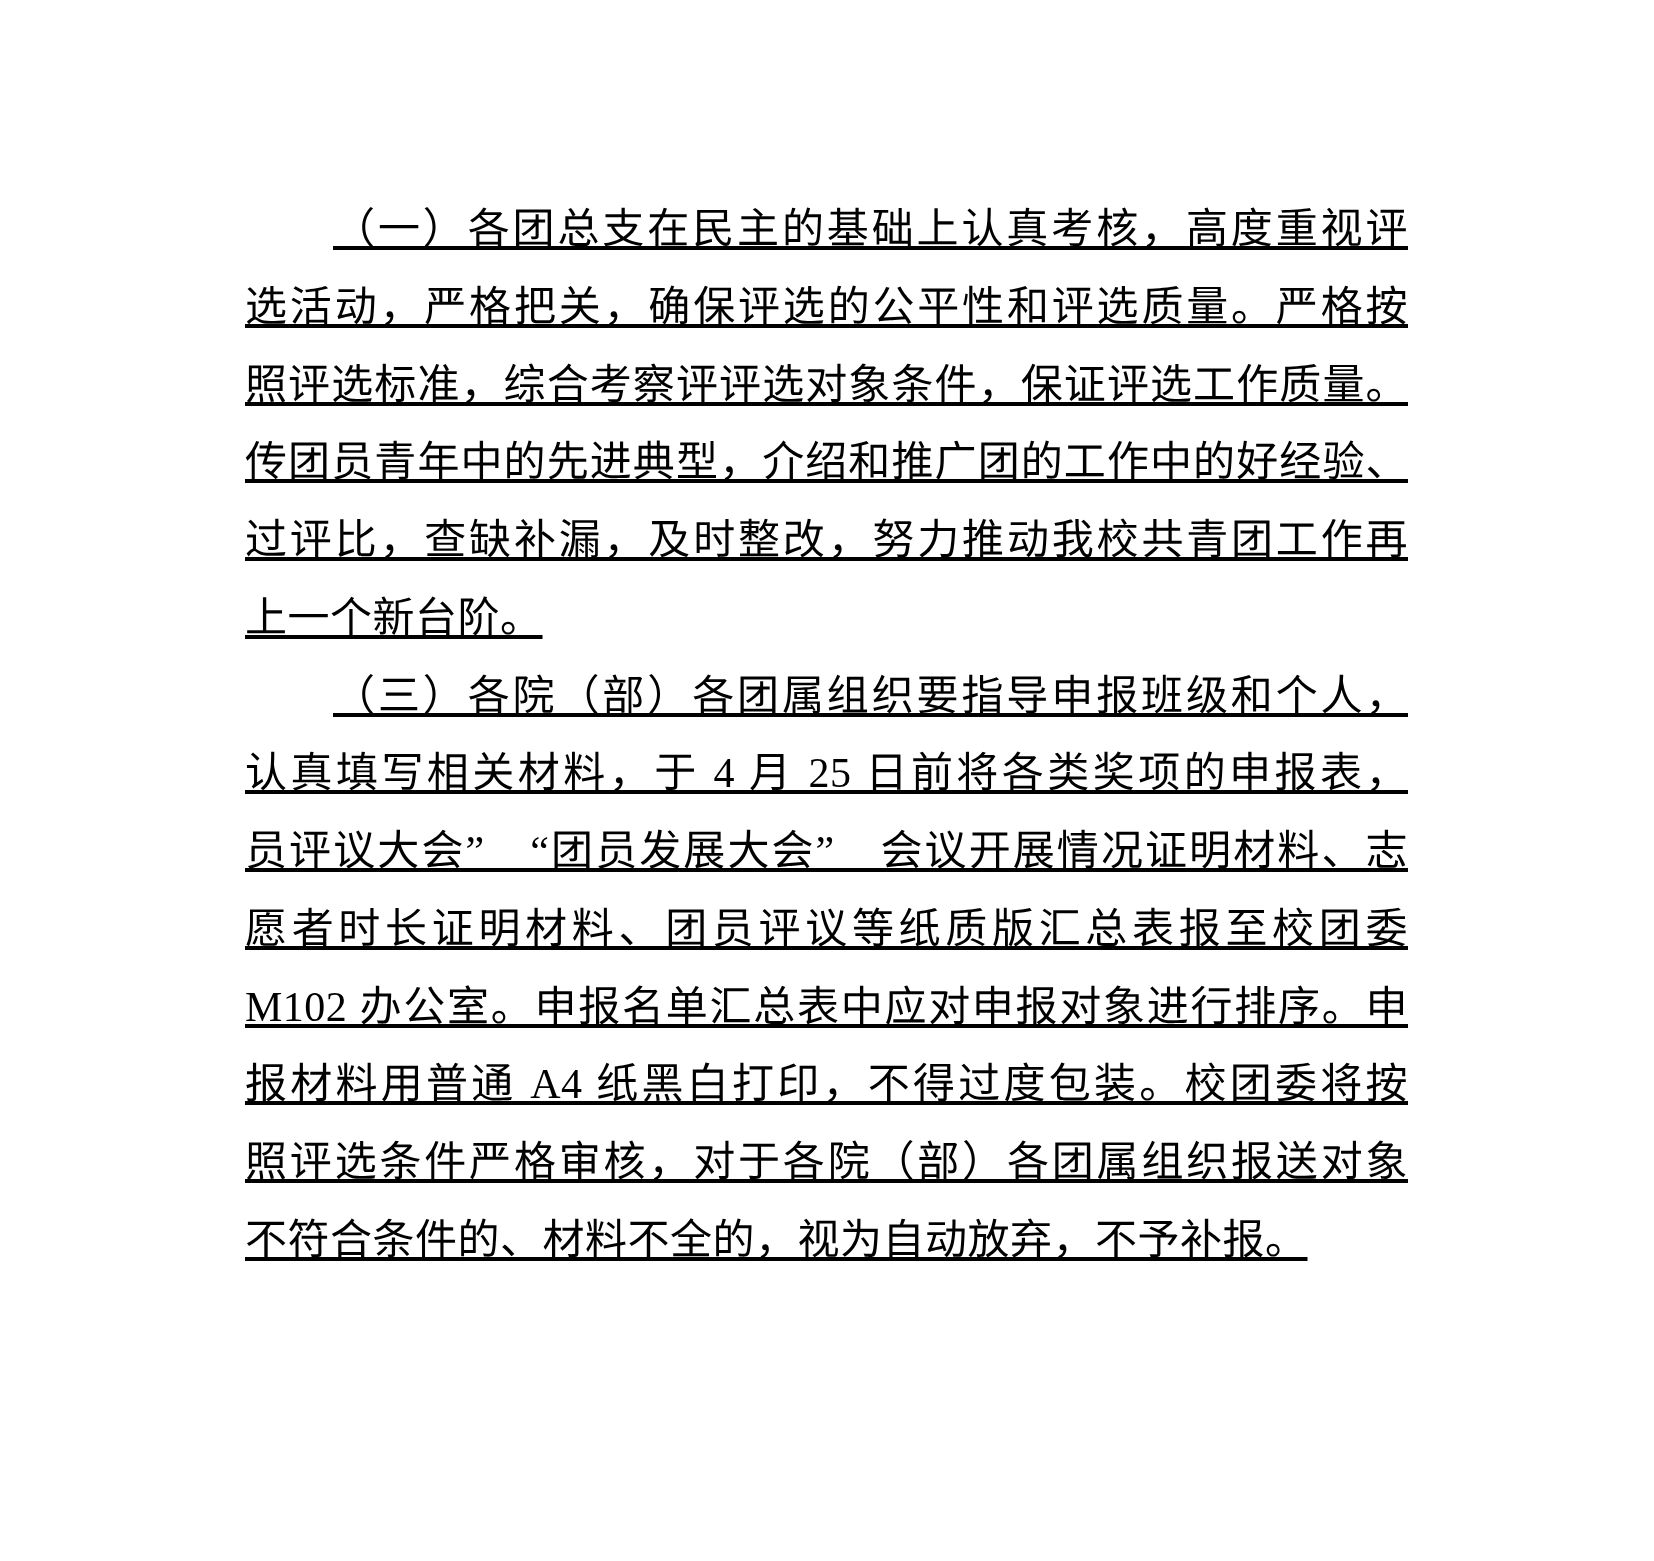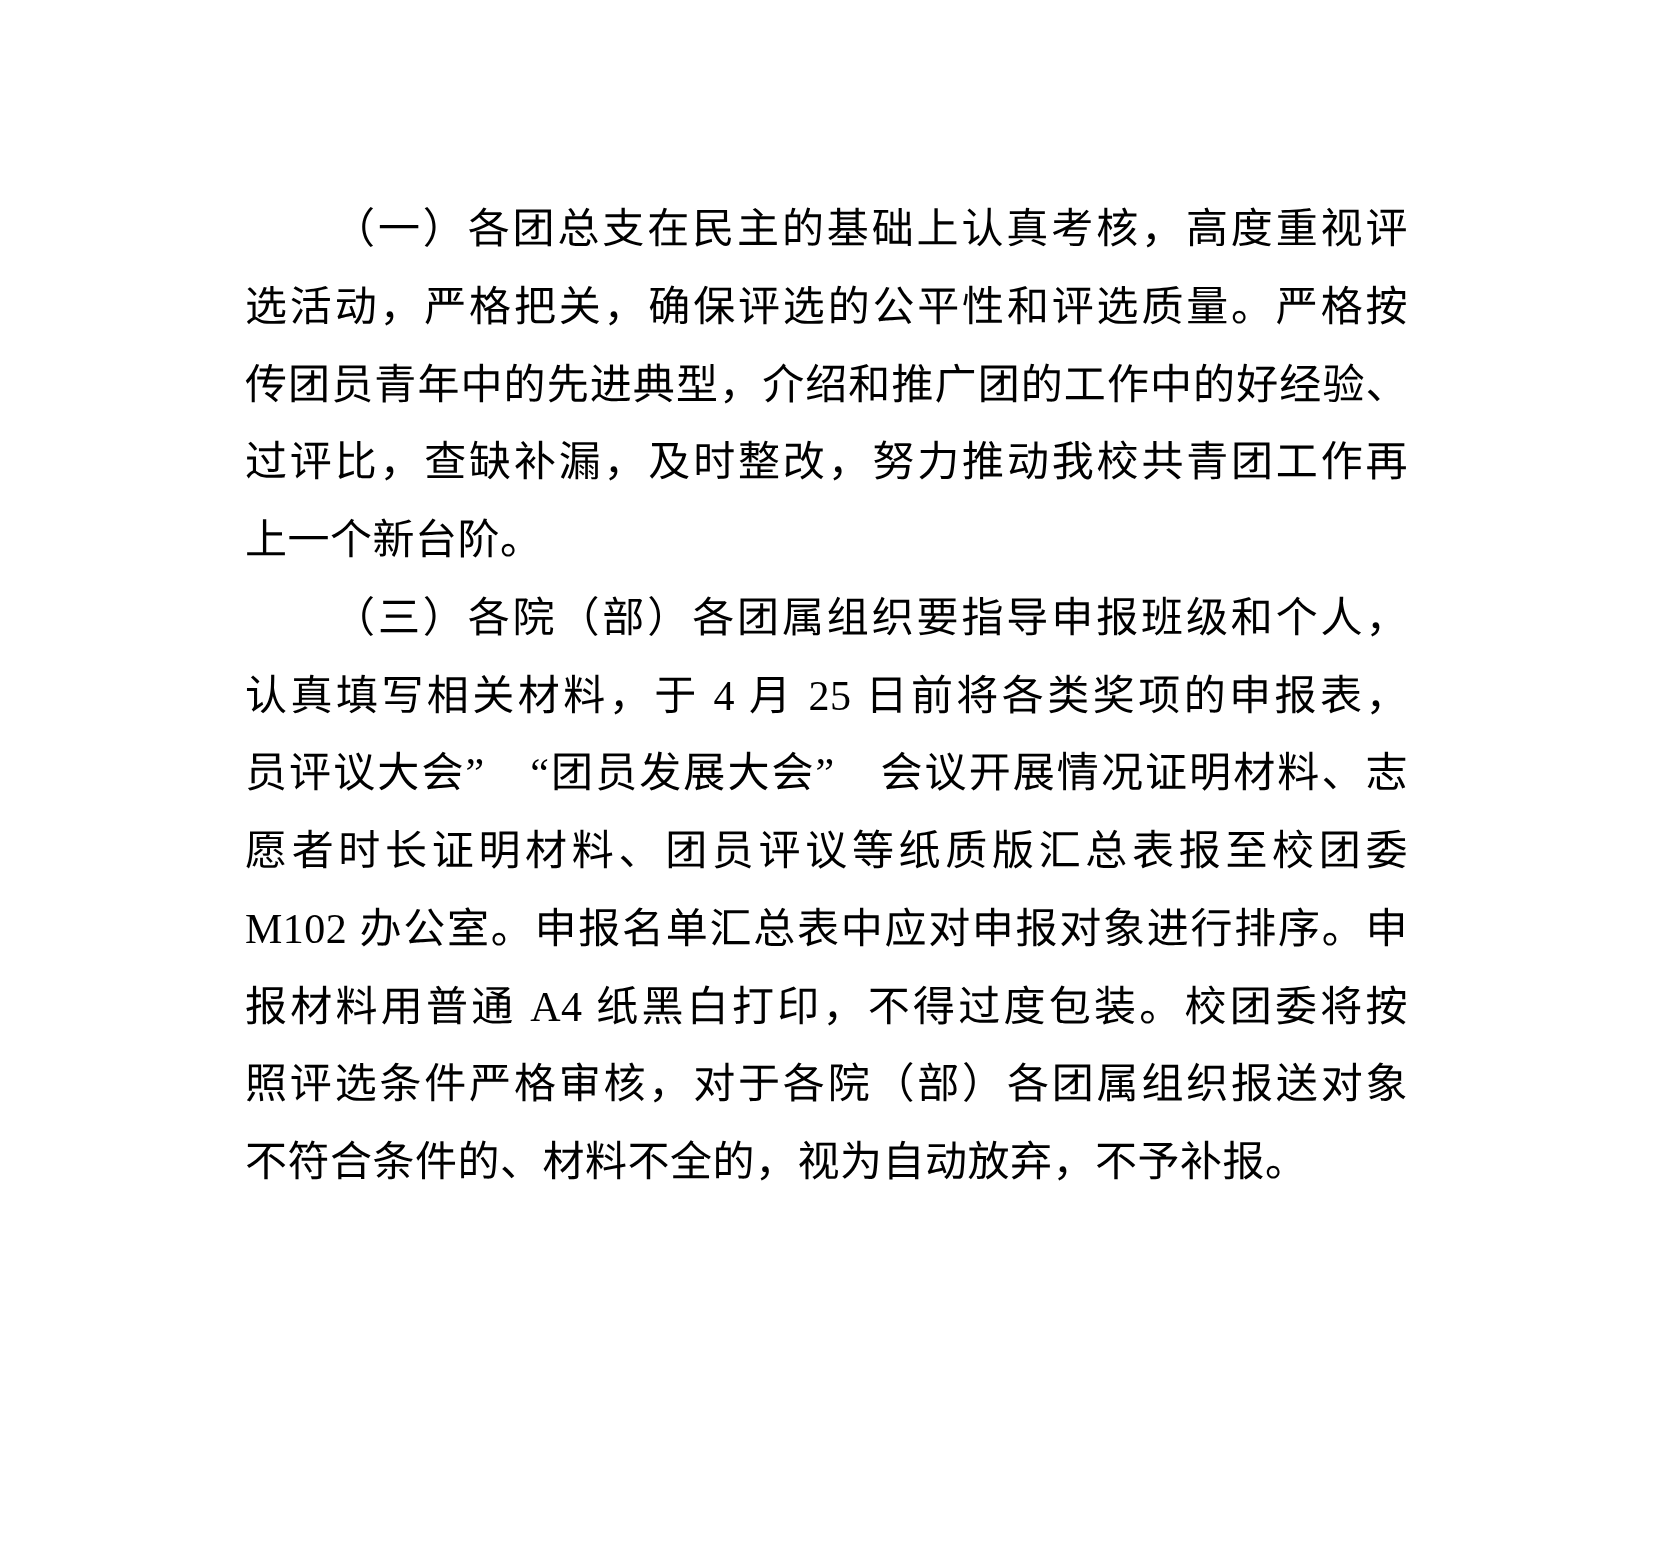--- a/index.html
+++ b/index.html
@@ -21,20 +21,21 @@
     width: 1163px;
     color: #000000;
     font-family: "Liberation Serif", "DejaVu Serif", serif;
     font-size: 42px;
     line-height: 77.75px;
     letter-spacing: 0.5px;
   }
   .para {
     margin: 0;
     padding: 0;
+    text-decoration: underline;
   }
   .line {
     height: 77.75px;
     text-align: justify;
     text-align-last: justify;
     -moz-text-align-last: justify;
   }
   .line.indent {
     padding-left: 88px;
   }
@@ -46,20 +47,21 @@
 </style>
 </head>
 <body>
 
 <div class="page">
   <div class="text-block">
 
     <div class="para">
       <div class="line indent">（一）各团总支在民主的基础上认真考核，高度重视评</div>
       <div class="line">选活动，严格把关，确保评选的公平性和评选质量。严格按</div>
+      <div class="line">照评选标准，综合考察评评选对象条件，保证评选工作质量。</div>
     </div>
 
     <div class="para">
       <div class="line">传团员青年中的先进典型，介绍和推广团的工作中的好经验、</div>
       <div class="line">过评比，查缺补漏，及时整改，努力推动我校共青团工作再</div>
       <div class="line flush">上一个新台阶。</div>
     </div>
 
     <div class="para">
       <div class="line indent">（三）各院（部）各团属组织要指导申报班级和个人，</div>

